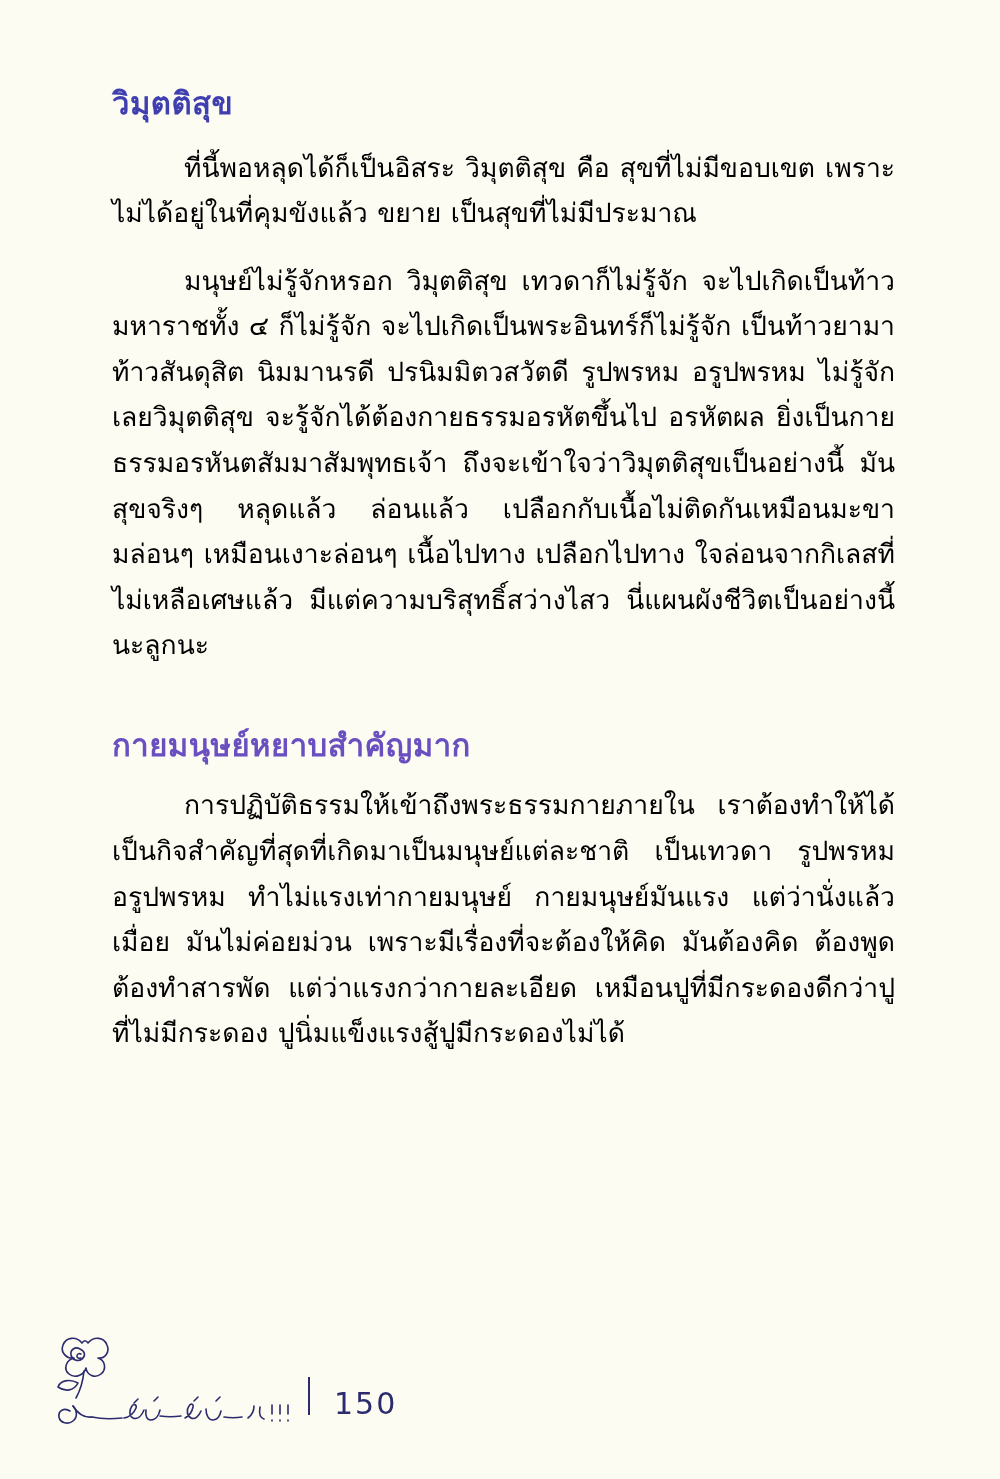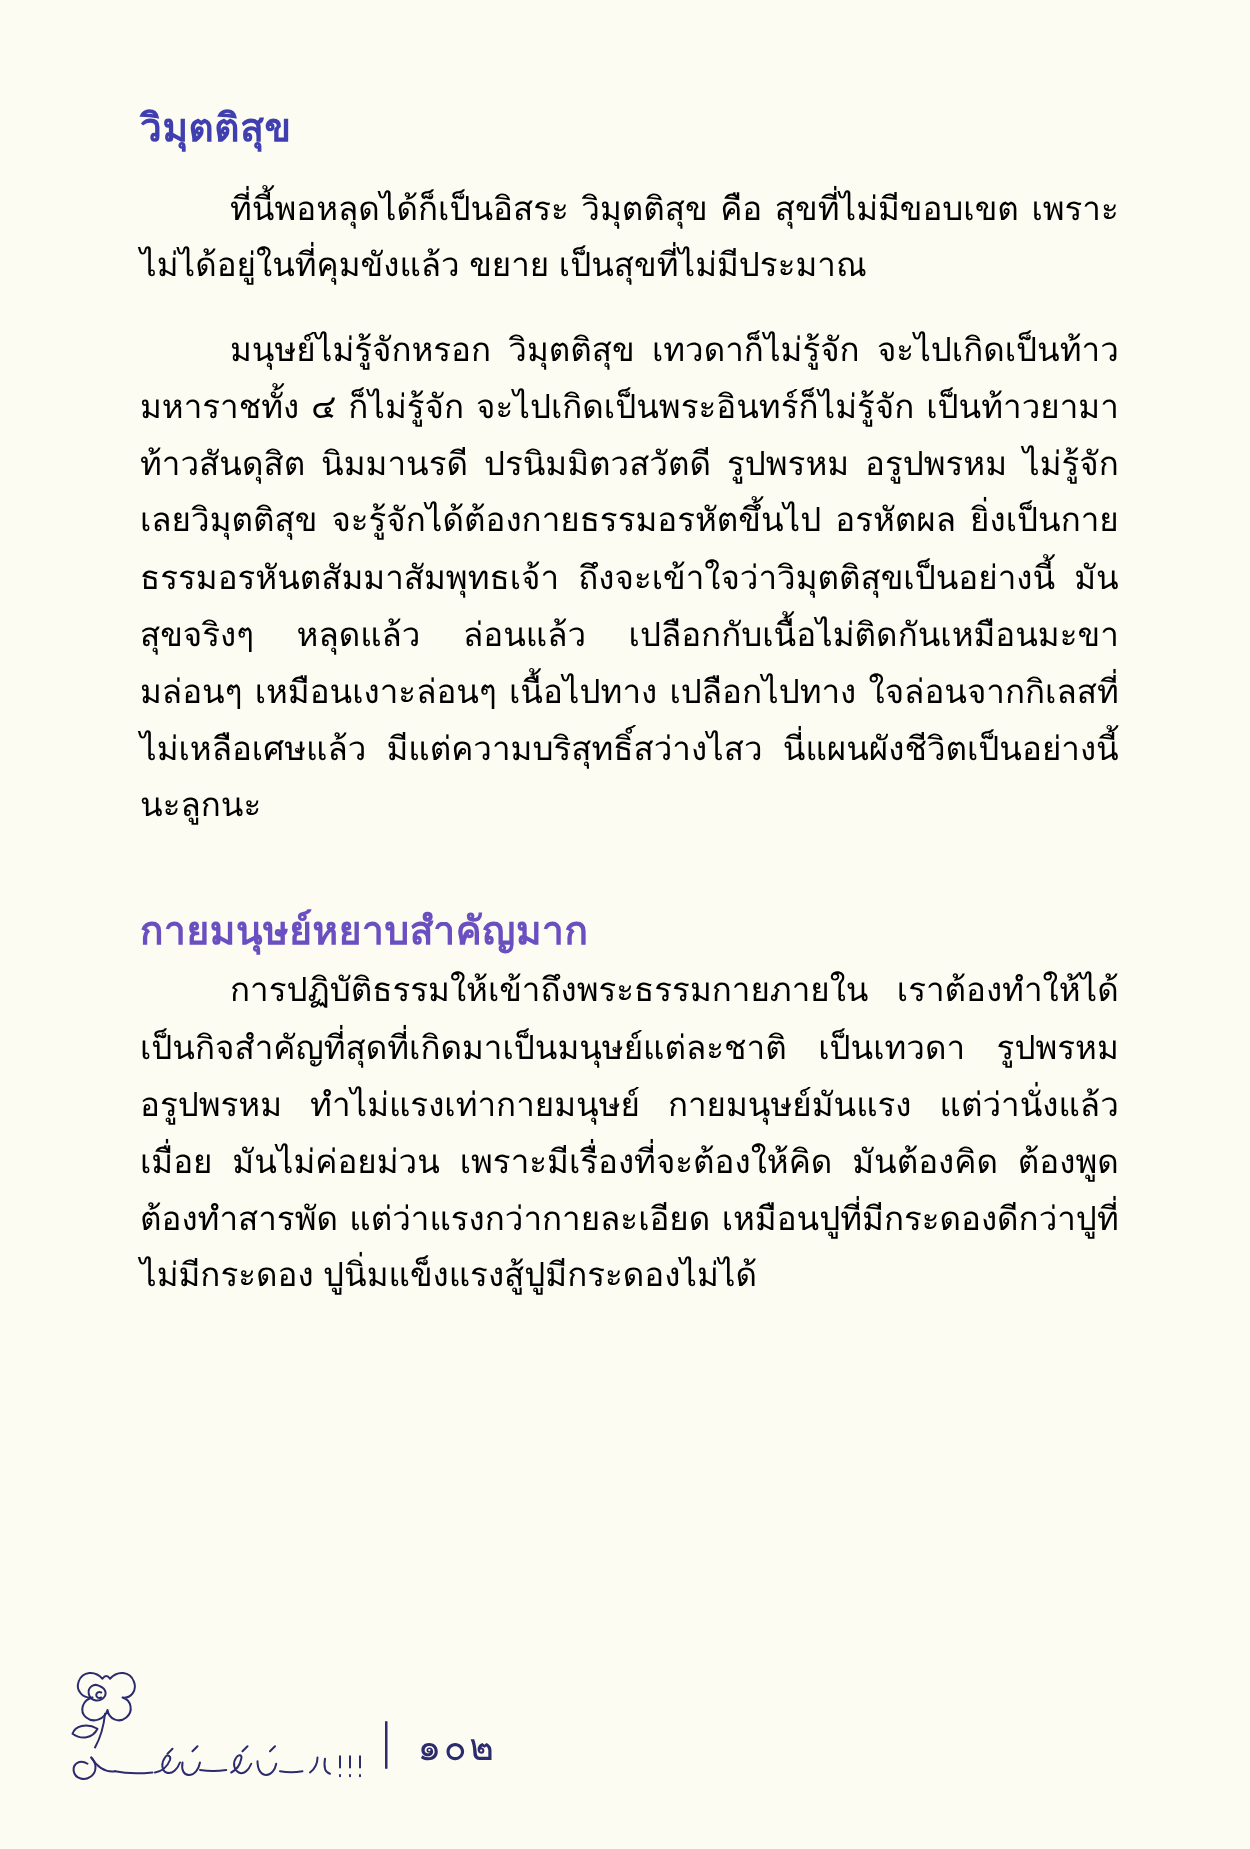--- a/index.html
+++ b/index.html
@@ -13,34 +13,33 @@
     font-family: "DejaVu Sans", "Liberation Sans", sans-serif;
     overflow: hidden;
     position: relative;
   }
   .page {
     position: relative;
     width: 1000px;
     height: 1479px;
     box-sizing: border-box;
     padding: 80px 105px 0 112px;
-    font-family: Liberation Serif, serif;
   }
   .heading {
     font-size: 31px;
     font-weight: bold;
     color: #3f3fb0;
     letter-spacing: 0.5px;
     line-height: 1.5;
     margin: 0 0 18px 0;
   }
   .heading.second {
     color: #6a4fc0;
     margin-top: 54px;
-    margin-bottom: 2px;
+    margin-bottom: 14px;
   }
   .para {
     font-size: 26.5px;
     color: #000000;
     line-height: 1.72;
     margin: 0 0 22px 0;
     text-indent: 72px;
     text-align: justify;
     text-justify: inter-word;
     word-spacing: 1px;
@@ -114,16 +113,16 @@
           <path d="M176 96 c6 1 12 1 18 0"></path>
           <path d="M200 97 c4 -3 6 -7 6 -12"></path>
           <path d="M212 86 c-1 6 0 11 4 12"></path>
           <path d="M224 84 v9 M232 84 v9 M240 84 v9"></path>
           <path d="M224 99 v1 M232 99 v1 M240 99 v1"></path>
           <path d="M86 82 l4 -4 M106 80 l4 -4 M146 80 l4 -4 M168 80 l4 -4"></path>
         </g>
       </svg>
     </div>
     <div class="footer-divider"></div>
-    <div class="footer-page">๑๐๒</div>
+    <div class="footer-page">150</div>
   </div>
 
 </div>
 
 </body></html>

